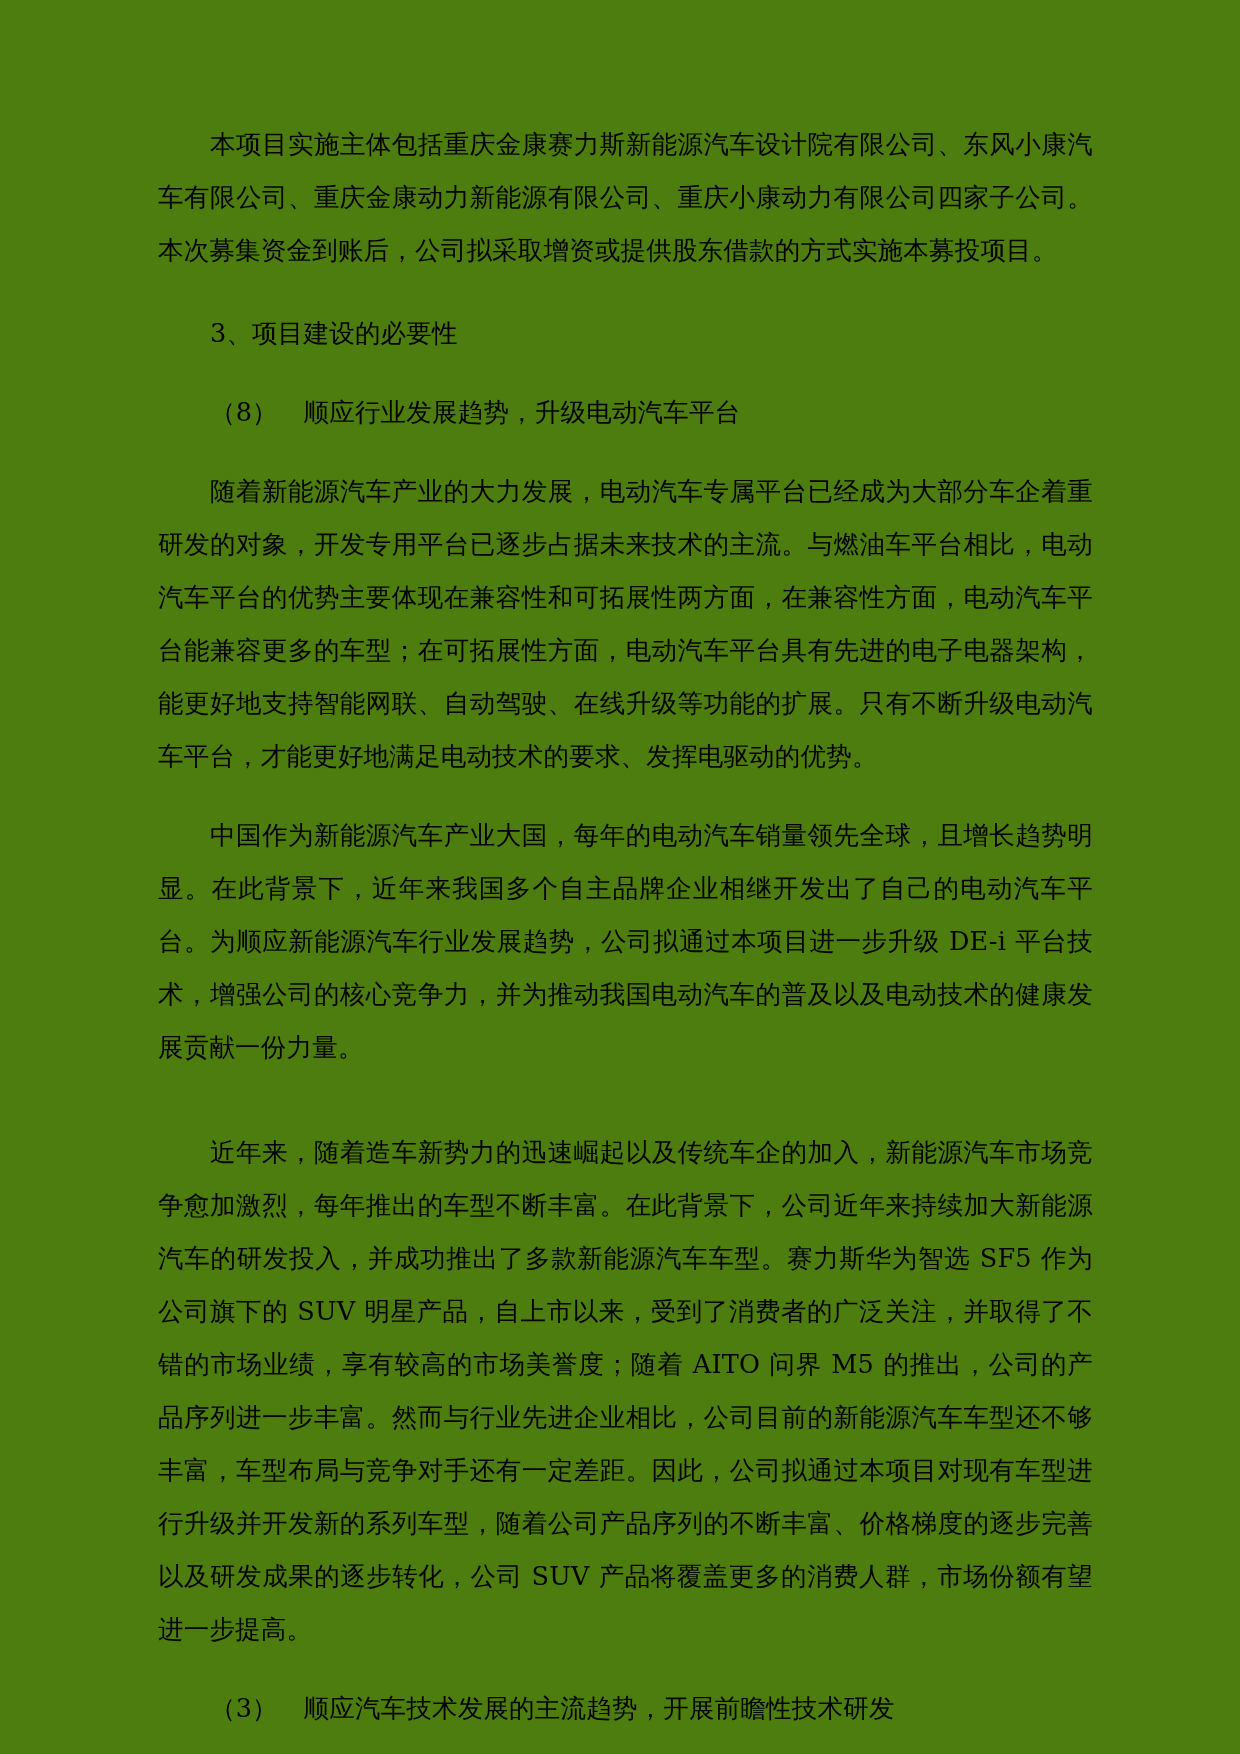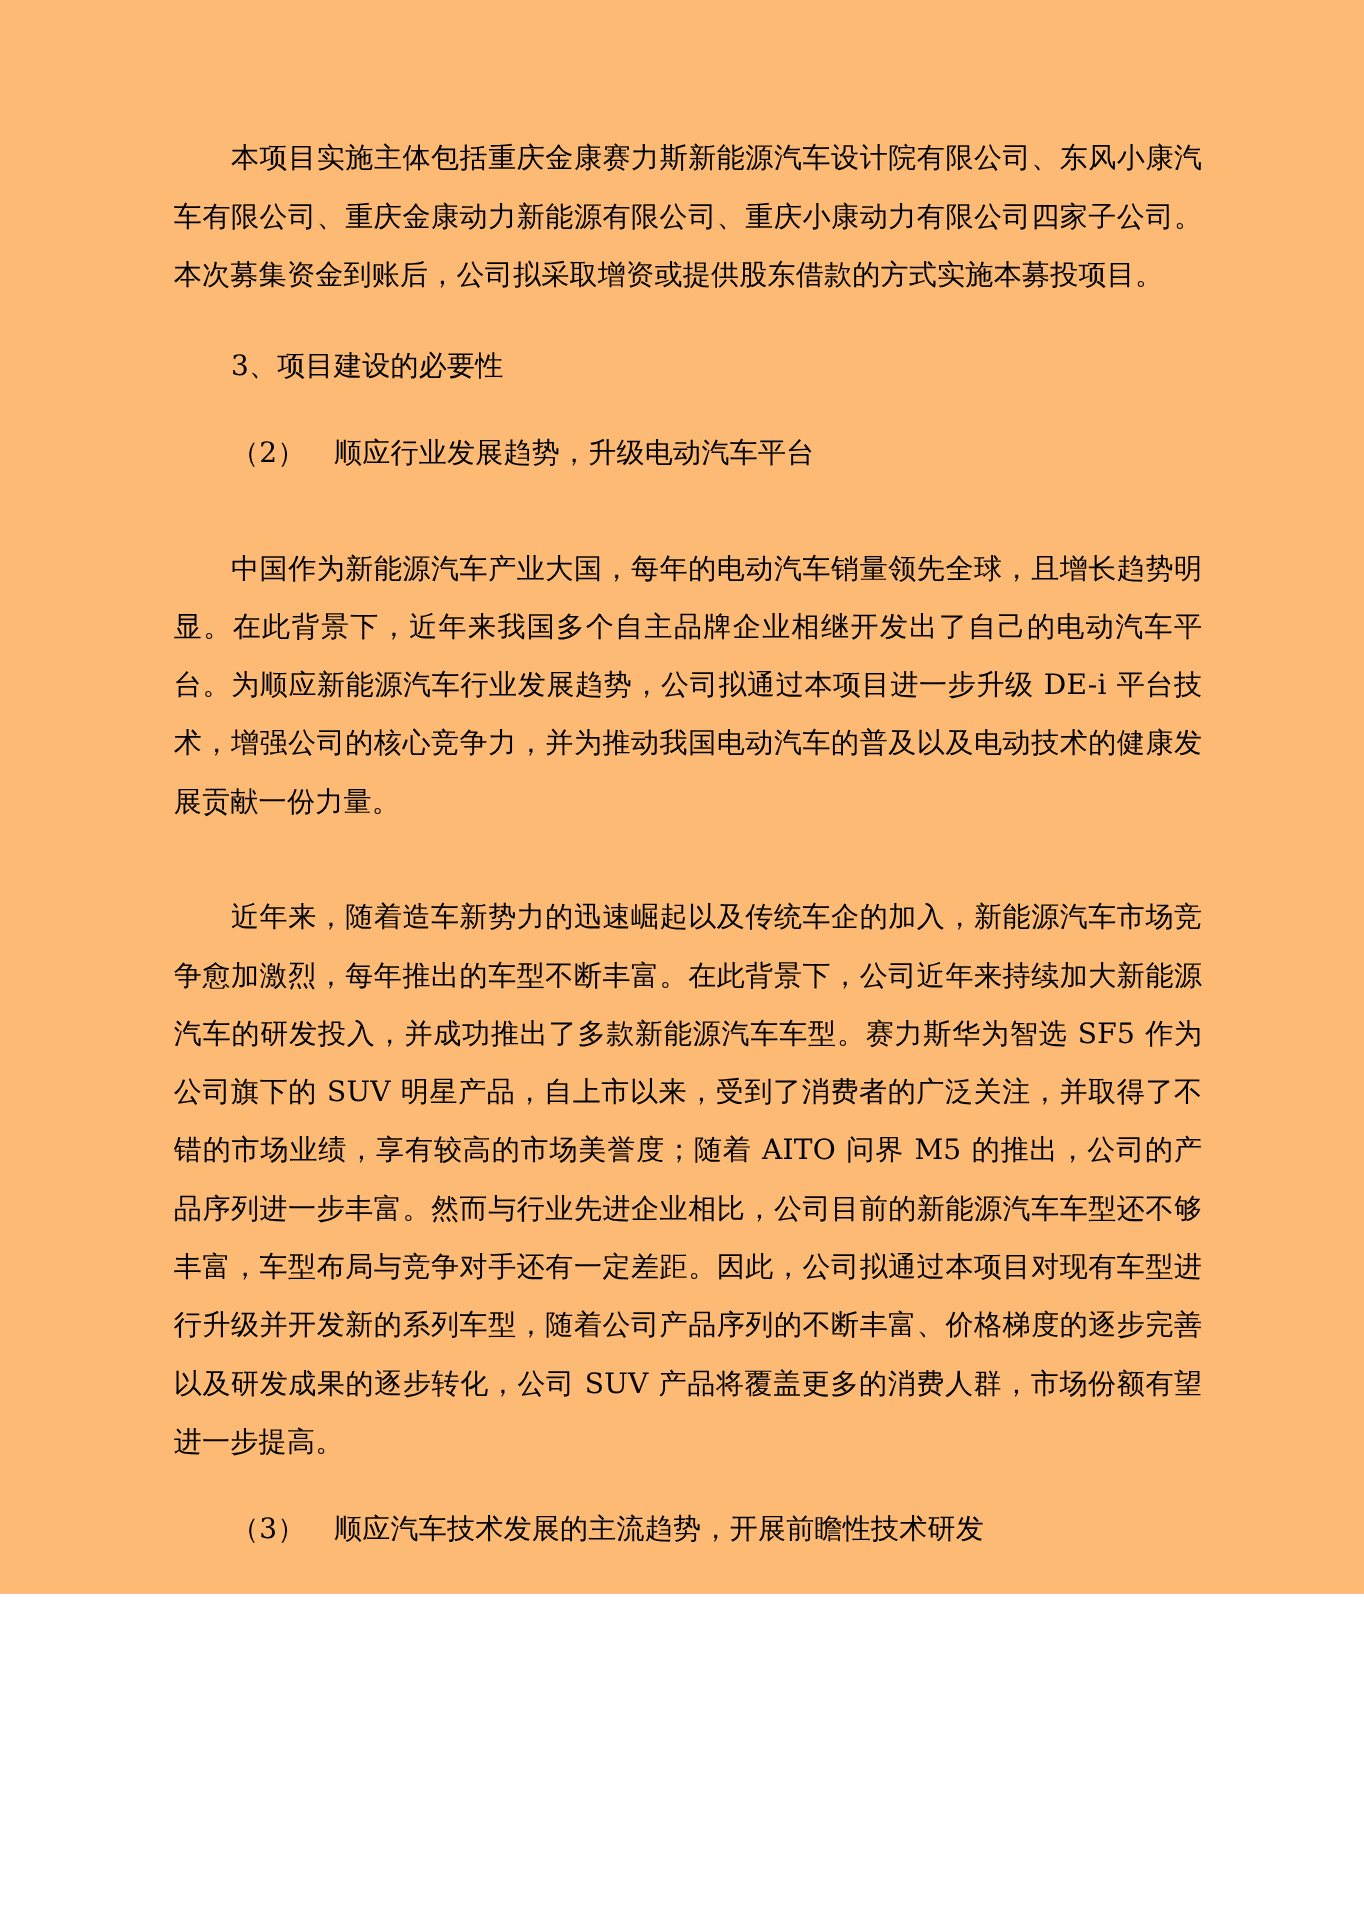--- a/index.html
+++ b/index.html
@@ -7,22 +7,22 @@
     padding: 0;
     background: #ffffff;
   }
   body {
     font-family: "DejaVu Serif", "Liberation Serif", serif;
     color: #000000;
   }
   .page {
     position: relative;
     width: 1240px;
-    height: 1449px;
-    background: #fdba74;
+    height: 1754px;
+    background: #4d7c0f;
     box-sizing: border-box;
     overflow: hidden;
   }
   .content {
     position: absolute;
     left: 158px;
     top: 118px;
     width: 935px;
   }
   p {
@@ -55,24 +55,25 @@
   <div class="content">
 
     <p class="para">本项目实施主体包括重庆金康赛力斯新能源汽车设计院有限公司、东风小康汽车有限公司、重庆金康动力新能源有限公司、重庆小康动力有限公司四家子公司。本次募集资金到账后，公司拟采取增资或提供股东借款的方式实施本募投项目。</p>
 
     <div class="gap-md"></div>
 
     <p class="heading">3、项目建设的必要性</p>
 
     <div class="gap-sm"></div>
 
-    <p class="subheading">（2）　顺应行业发展趋势，升级电动汽车平台</p>
+    <p class="subheading">（8）　顺应行业发展趋势，升级电动汽车平台</p>
 
     <div class="gap-sm"></div>
 
+    <p class="para">随着新能源汽车产业的大力发展，电动汽车专属平台已经成为大部分车企着重研发的对象，开发专用平台已逐步占据未来技术的主流。与燃油车平台相比，电动汽车平台的优势主要体现在兼容性和可拓展性两方面，在兼容性方面，电动汽车平台能兼容更多的车型；在可拓展性方面，电动汽车平台具有先进的电子电器架构，能更好地支持智能网联、自动驾驶、在线升级等功能的扩展。只有不断升级电动汽车平台，才能更好地满足电动技术的要求、发挥电驱动的优势。</p>
 
     <div class="gap-sm"></div>
 
     <p class="para">中国作为新能源汽车产业大国，每年的电动汽车销量领先全球，且增长趋势明显。在此背景下，近年来我国多个自主品牌企业相继开发出了自己的电动汽车平台。为顺应新能源汽车行业发展趋势，公司拟通过本项目进一步升级 DE-i 平台技术，增强公司的核心竞争力，并为推动我国电动汽车的普及以及电动技术的健康发展贡献一份力量。</p>
 
     <div class="gap-sm"></div>
 
 
     <div class="gap-sm"></div>
 

